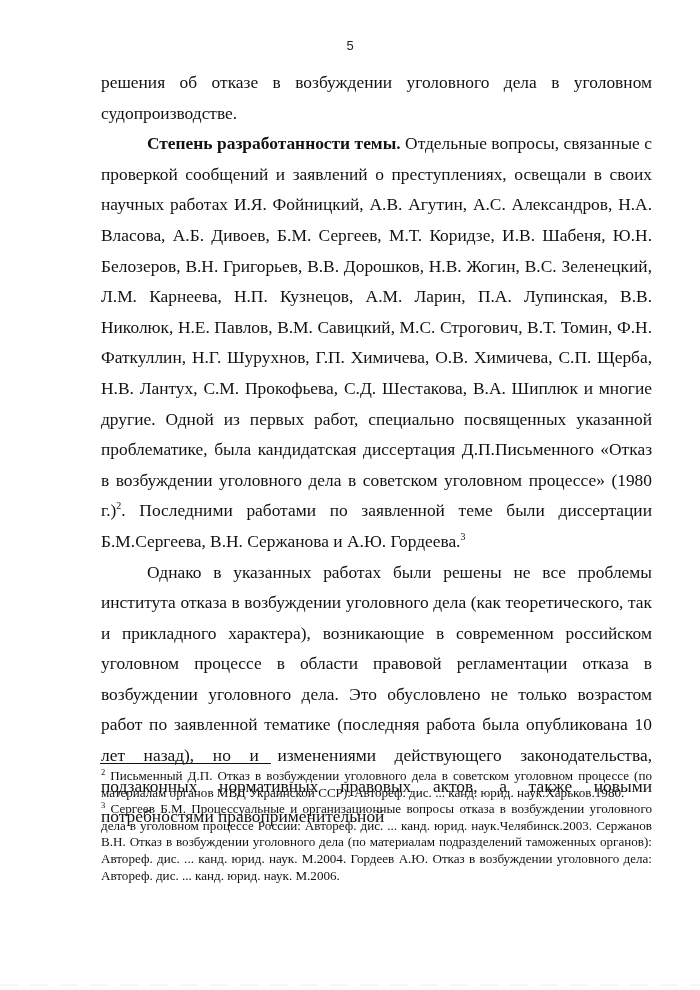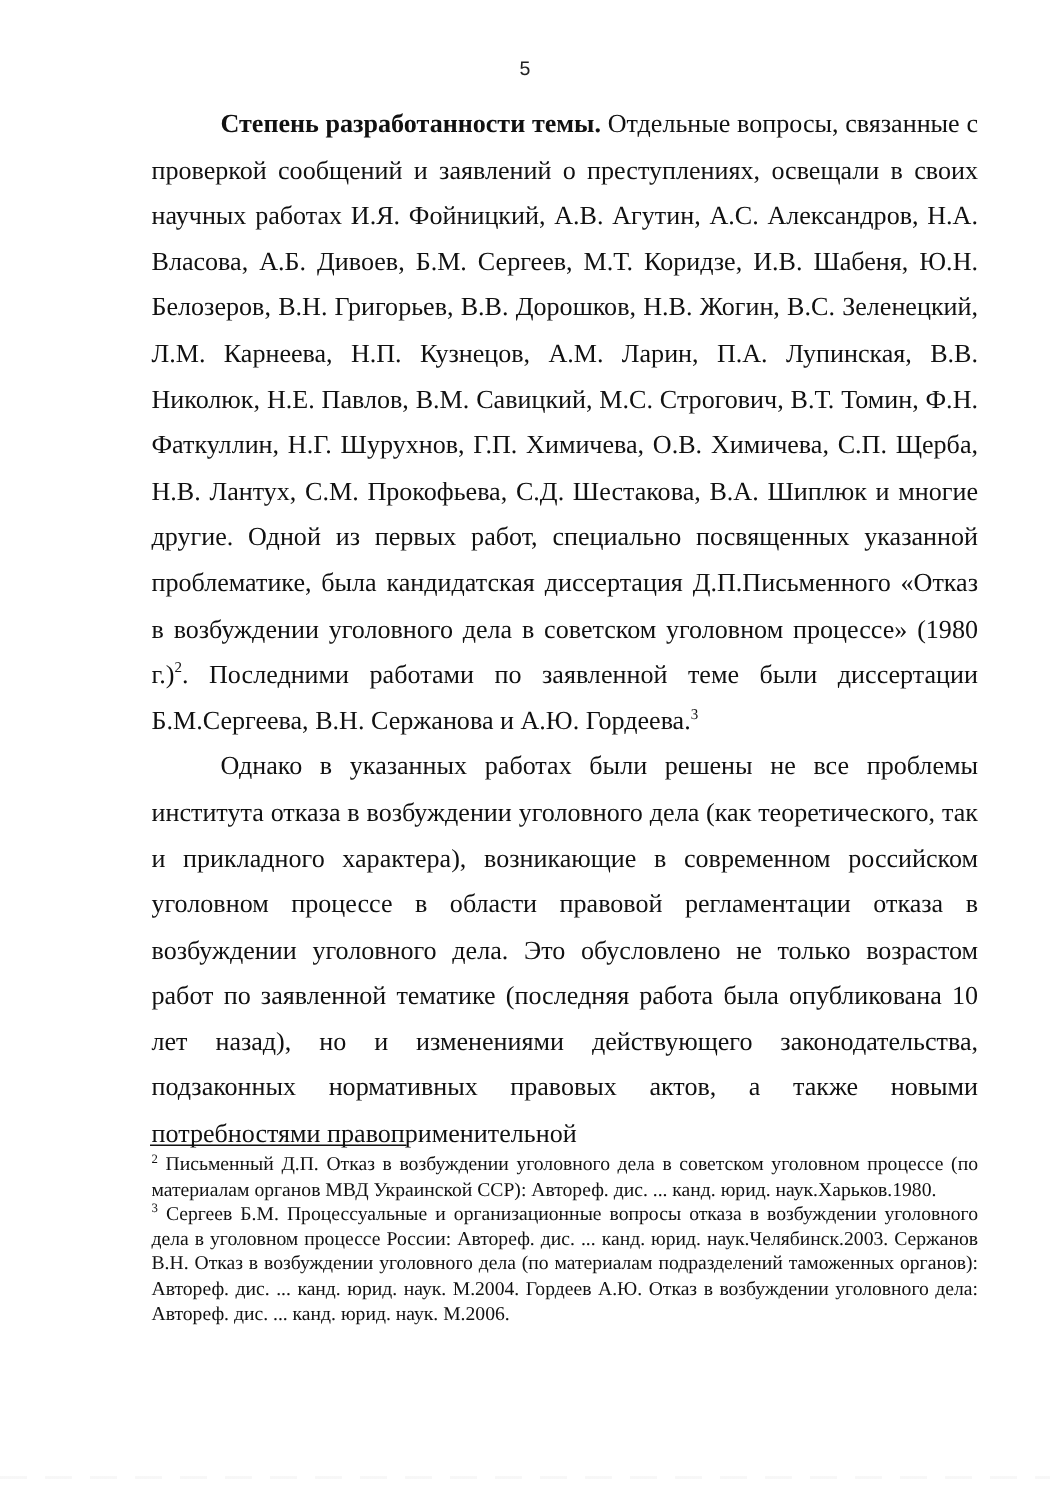--- a/index.html
+++ b/index.html
@@ -82,20 +82,21 @@
       background: repeating-linear-gradient(90deg, #f2f2f2 0 18px, #ffffff 18px 30px);
       opacity: 0.6;
     }
   </style>
 </head>
 <body>
 
 <div class="page-number">5</div>
 
 <div class="body-text">
+  <p>решения об  отказе в возбуждении уголовного дела в уголовном судопроизводстве.</p>
   <p class="indent"><span class="bold">Степень разработанности темы.</span><span> Отдельные вопросы, связанные с проверкой сообщений и заявлений о преступлениях, освещали в своих научных работах И.Я. Фойницкий, А.В. Агутин, А.С. Александров, Н.А. Власова, А.Б. Дивоев, Б.М. Сергеев, М.Т. Коридзе, И.В. Шабеня, Ю.Н. Белозеров, В.Н. Григорьев, В.В. Дорошков, Н.В. Жогин, В.С. Зеленецкий, Л.М. Карнеева, Н.П. Кузнецов, А.М. Ларин, П.А. Лупинская, В.В. Николюк, Н.Е. Павлов, В.М. Савицкий, М.С. Строгович, В.Т. Томин, Ф.Н. Фаткуллин, Н.Г. Шурухнов, Г.П. Химичева, О.В. Химичева, С.П. Щерба, Н.В. Лантух, С.М. Прокофьева, С.Д. Шестакова, В.А. Шиплюк и многие другие. Одной из первых работ, специально посвященных указанной проблематике, была кандидатская диссертация Д.П.Письменного «Отказ в возбуждении уголовного дела в советском уголовном процессе» (1980 г.)</span><sup>2</sup><span>. Последними работами по заявленной теме были диссертации Б.М.Сергеева, В.Н. Сержанова и А.Ю. Гордеева.</span><sup>3</sup></p>
   <p class="indent">Однако в указанных работах были решены не все проблемы института отказа в возбуждении уголовного дела (как теоретического, так и прикладного характера), возникающие в современном российском уголовном процессе в области правовой регламентации отказа в возбуждении уголовного дела. Это обусловлено не только возрастом работ по заявленной тематике (последняя работа была опубликована 10 лет назад), но  и изменениями действующего законодательства, подзаконных нормативных правовых актов, а также новыми потребностями правоприменительной</p>
 </div>
 
 <div class="footnote-rule"></div>
 
 <div class="footnotes">
   <p><sup>2</sup><span> Письменный Д.П. Отказ в возбуждении уголовного дела в советском уголовном процессе (по материалам органов МВД Украинской ССР): Автореф. дис. ... канд. юрид. наук.Харьков.1980.</span></p>
   <p><sup>3</sup><span> Сергеев Б.М. Процессуальные и организационные вопросы отказа в возбуждении уголовного дела в уголовном процессе России: Автореф. дис. ... канд. юрид. наук.Челябинск.2003. Сержанов В.Н. Отказ в возбуждении уголовного дела (по материалам подразделений таможенных органов):  Автореф. дис. ... канд. юрид. наук. М.2004. Гордеев А.Ю. Отказ в возбуждении уголовного дела: Автореф. дис. ... канд. юрид. наук. М.2006.</span></p>
 </div>

